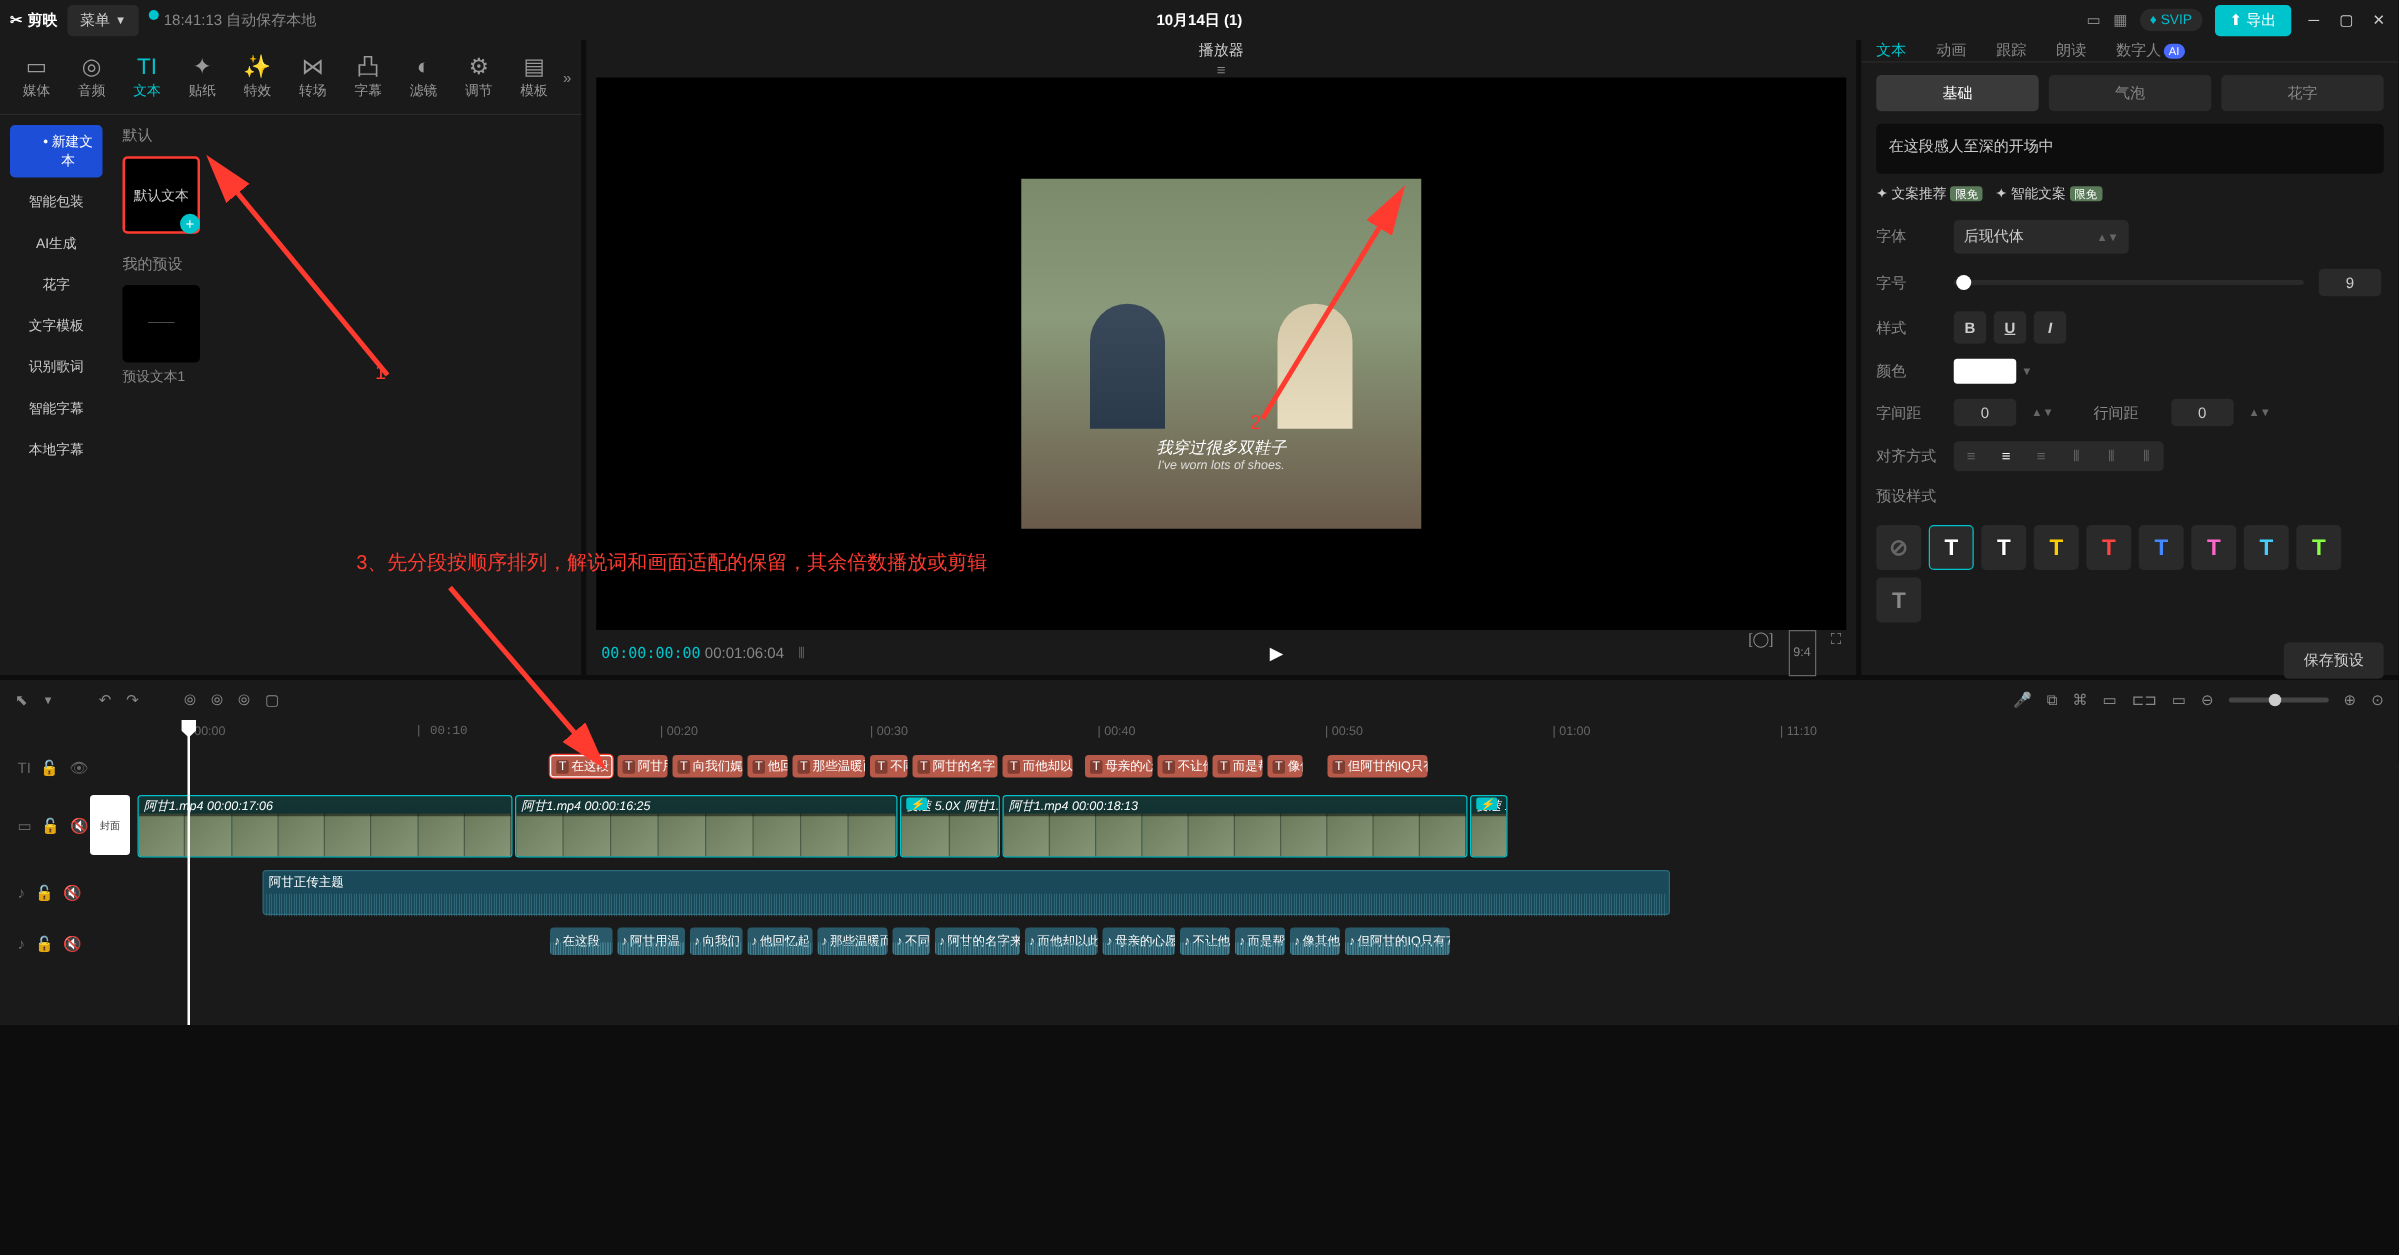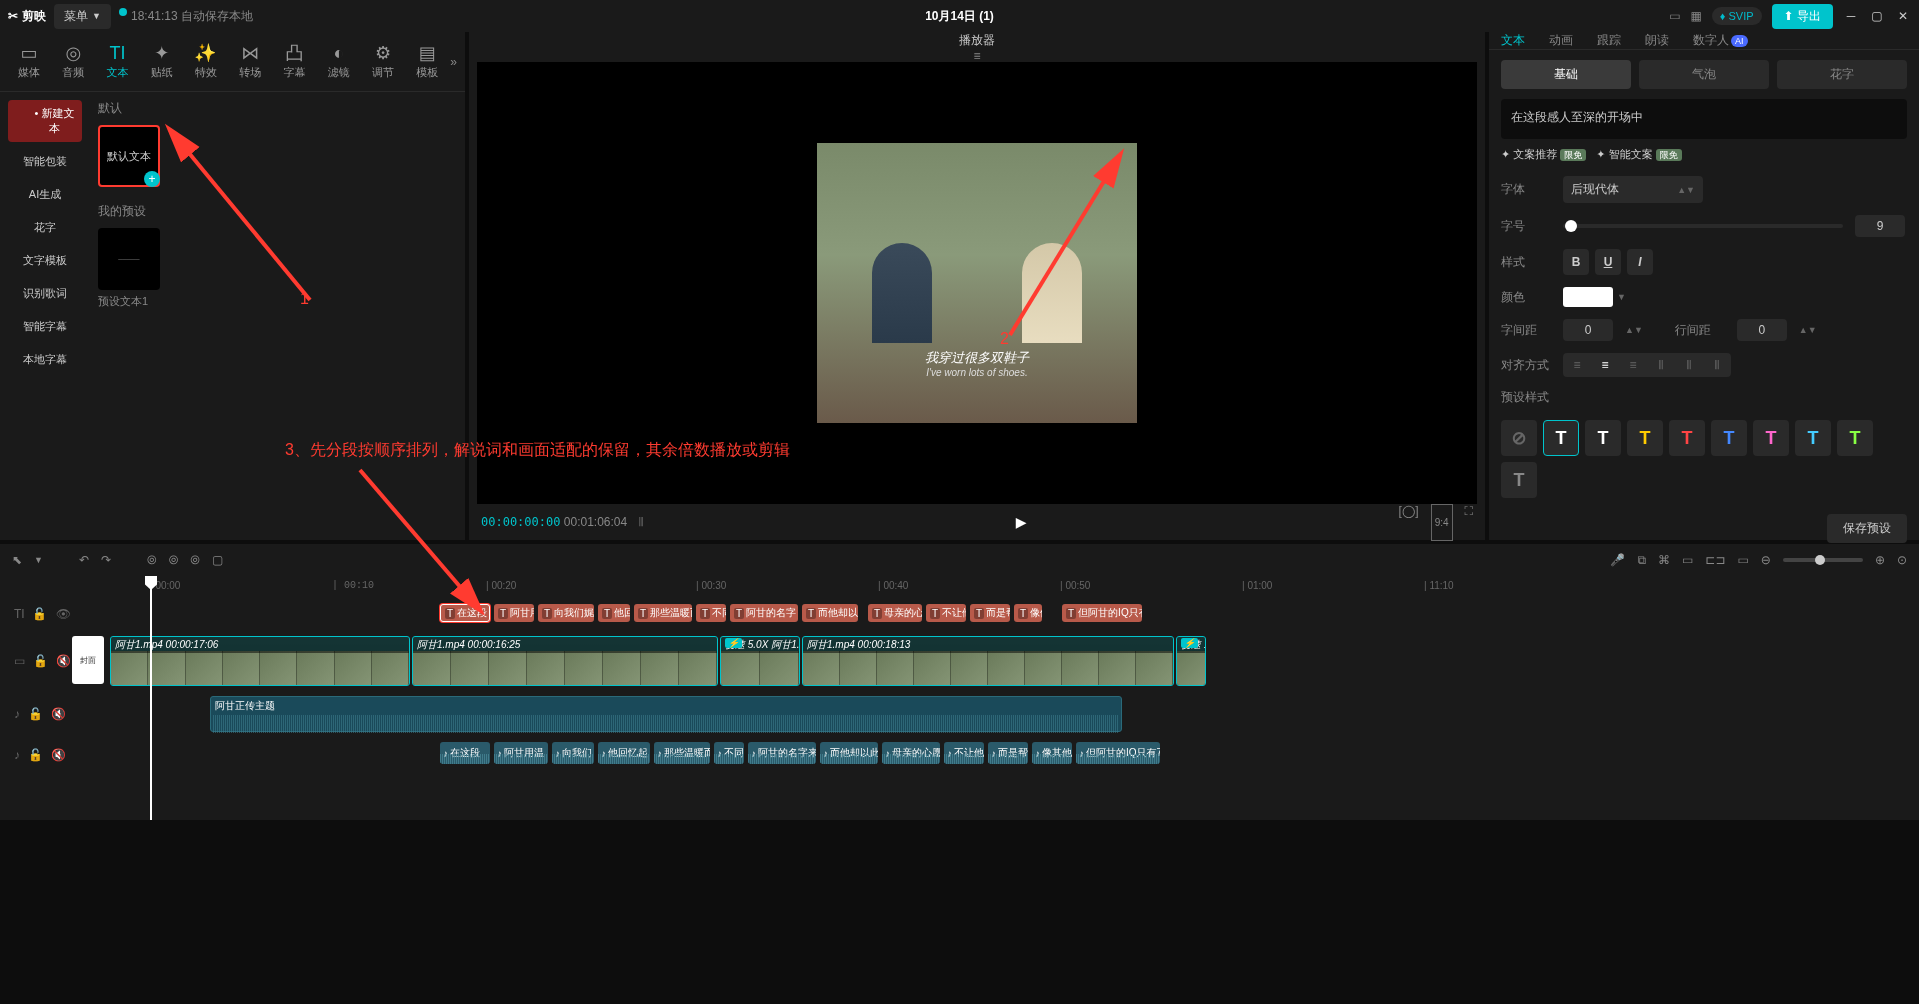--- a/index.html
+++ b/index.html
@@ -23,21 +23,21 @@
 .left-panel { width: 465px; background: #1a1a1a; display: flex; flex-direction: column; }
 .toolbar { display: flex; align-items: center; height: 60px; padding: 0 8px; gap: 2px; border-bottom: 1px solid #2a2a2a; }
 .tool-item { display: flex; flex-direction: column; align-items: center; justify-content: center; width: 44px; height: 50px; font-size: 11px; color: #999; gap: 2px; }
 .tool-item.active { color: #00c4cc; }
 .tool-icon { width: 20px; height: 20px; display: flex; align-items: center; justify-content: center; font-size: 18px; }
 .tool-more { margin-left: auto; color: #888; }
 
 .left-body { display: flex; flex: 1; }
 .left-sidebar { width: 90px; padding: 8px; display: flex; flex-direction: column; gap: 6px; }
 .side-btn { background: #2a2a2a; padding: 6px 4px; text-align: center; border-radius: 4px; font-size: 11px; }
-.side-btn.active { background: #7f1d1d; color: #fff; padding-left: 23px; }
+.side-btn.active { background: #1d4ed8; color: #fff; padding-left: 23px; }
 .side-btn.plain { background: transparent; }
 
 .text-area { flex: 1; padding: 8px; position: relative; }
 .section-label { color: #888; margin-bottom: 8px; }
 .text-preset { width: 62px; height: 62px; background: #000; border: 2px solid #ff3b30; border-radius: 4px; display: flex; align-items: center; justify-content: center; font-size: 11px; position: relative; }
 .text-preset .add { position: absolute; bottom: -2px; right: -2px; width: 16px; height: 16px; background: #00c4cc; border-radius: 50%; display: flex; align-items: center; justify-content: center; color: #fff; font-size: 12px; }
 .preset2 { width: 62px; height: 62px; background: #000; border-radius: 4px; margin-top: 8px; display:flex; align-items:center; justify-content:center; font-size:6px; color:#888;}
 .preset-label { color: #888; margin-top: 4px; font-size: 11px; }
 
 
@@ -379,21 +379,21 @@
       </div>
     <span class="tc-icon">⊕</span>
     <span class="tc-icon">⊙</span>
   </div>
 </div>
 
 <div class="timeline">
   <div class="ruler" id="ruler">
       <span class="ruler-mark" style="left: 150px;">| 00:00</span>
       <span class="ruler-mark" style="left: 332px; font-family: Liberation Mono, monospace;">| 00:10</span>
-      <span class="ruler-mark" style="left: 486px; text-align: center;">| 00:20</span>
+      <span class="ruler-mark" style="left: 528px; text-align: center;">| 00:20</span>
       <span class="ruler-mark" style="left: 696px;">| 00:30</span>
       <span class="ruler-mark" style="left: 878px;">| 00:40</span>
       <span class="ruler-mark" style="left: 1060px;">| 00:50</span>
       <span class="ruler-mark" style="left: 1242px;">| 01:00</span>
       <span class="ruler-mark" style="left: 1424px;">| 11:10</span>
     </div>
   <div class="playhead">
       <div class="playhead-handle"></div>
     </div>
   <div class="tracks">
@@ -488,21 +488,21 @@
         </div>
     </div>
 
     <div class="track audio">
       <div class="track-head">
         <span>♪</span>
         <span>🔓</span>
         <span>🔇</span>
       </div>
       <div class="track-body" id="audio-main-track">
-          <div class="audio-clip" style="left: 100px; width: 912px;">
+          <div class="audio-clip" style="left: 100px; width: 1126px;">
             <div class="audio-label">阿甘正传主题</div>
             <div class="audio-wave"></div>
           </div>
         </div>
     </div>
 
     <div class="track" style="height:30px">
       <div class="track-head">
         <span>♪</span>
         <span>🔓</span>

